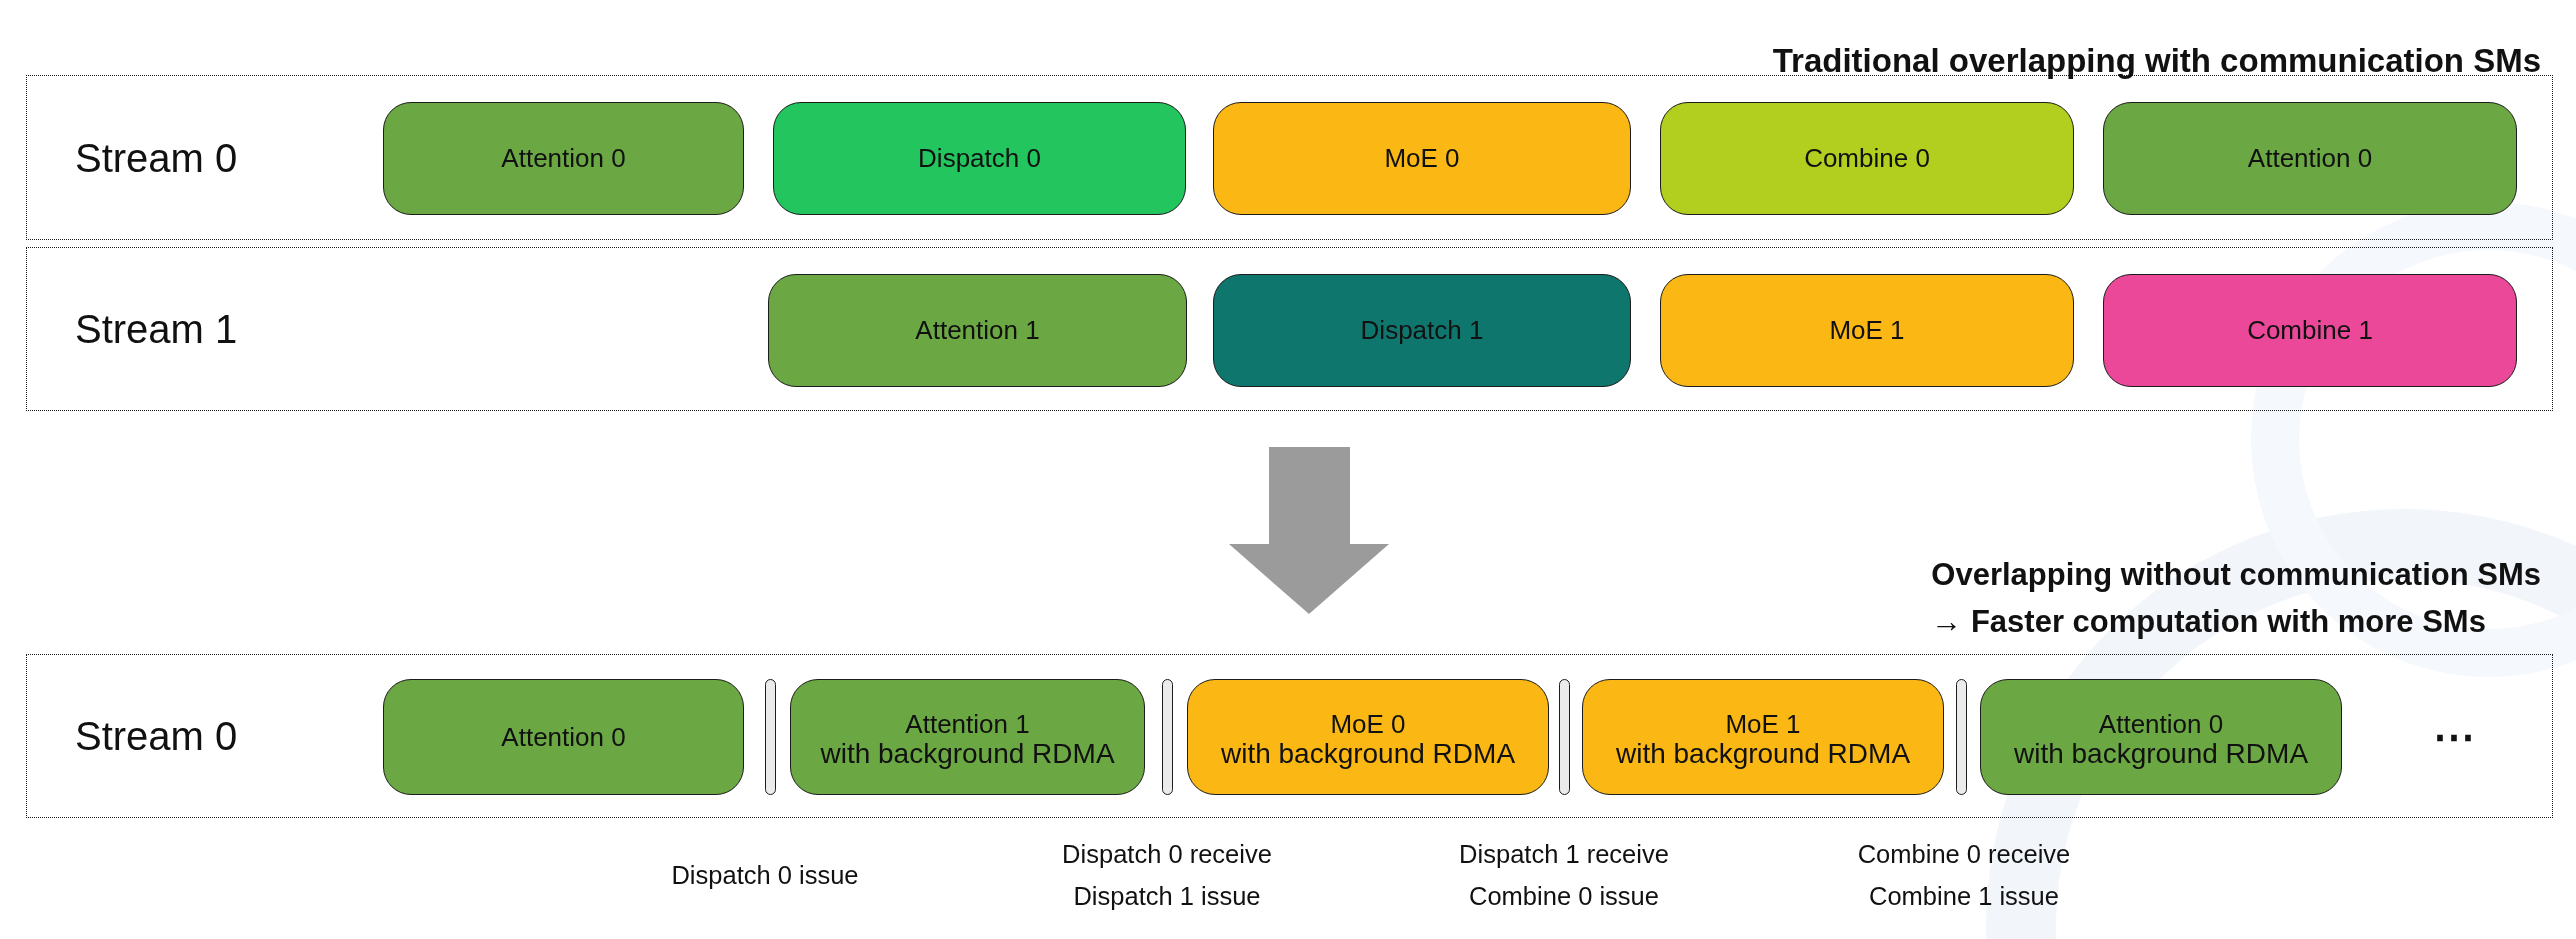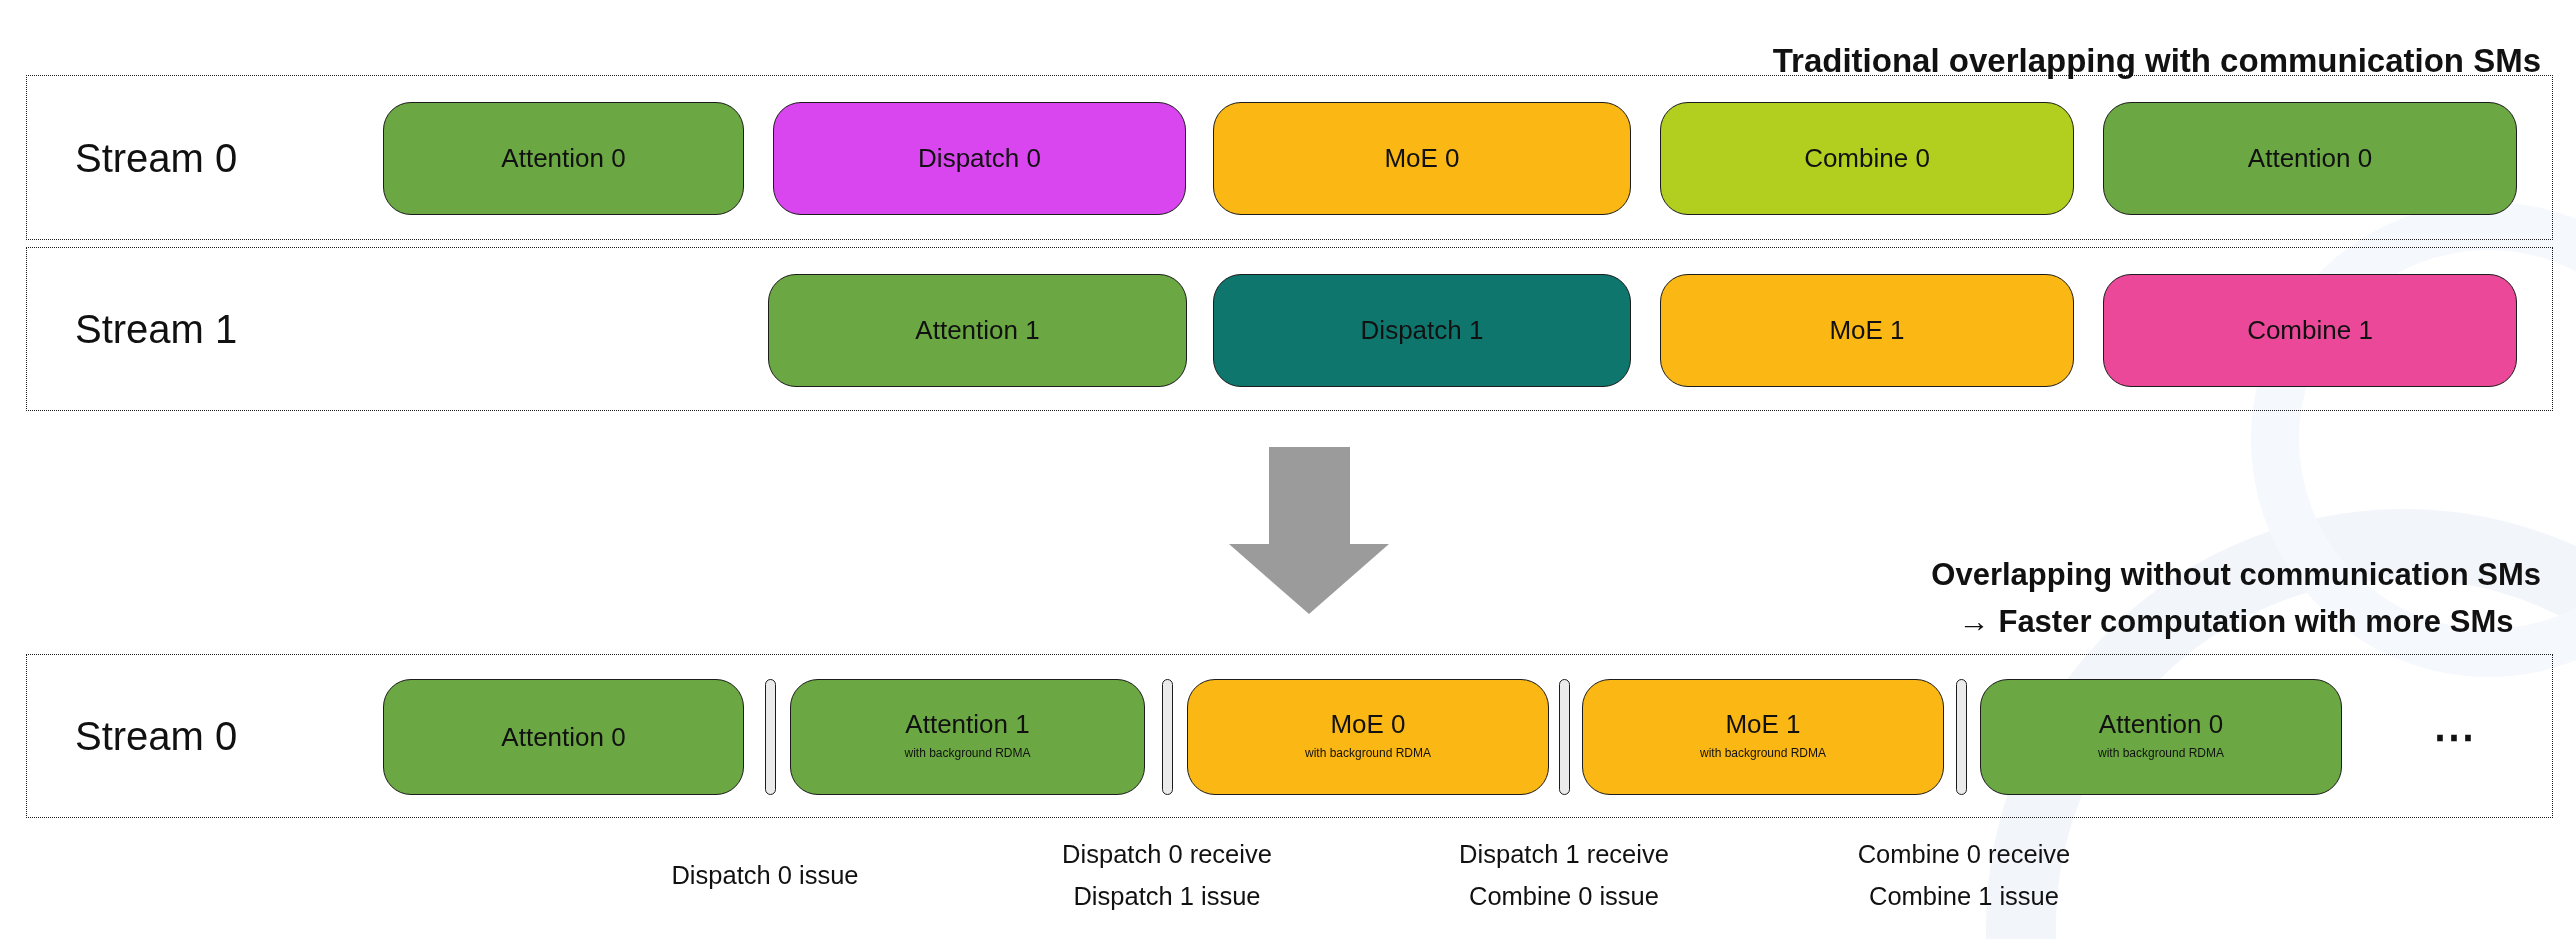--- a/index.html
+++ b/index.html
@@ -30,21 +30,21 @@
     font-size: 33px;
     font-weight: 700;
     z-index: 3;
     white-space: nowrap;
     margin-top: 19px;
   }
   .mid-title {
     position: absolute;
     top: 551px;
     right: 35px;
-    text-align: center;
+    text-align: left;
     font-size: 31px;
     font-weight: 700;
     line-height: 47px;
     z-index: 3;
     white-space: nowrap;
   }
 
   .row-box {
     position: absolute;
     left: 26px;
@@ -69,21 +69,21 @@
     border: 1.8px solid #1c1c1c;
     border-radius: 28px;
     display: flex;
     flex-direction: column;
     align-items: center;
     justify-content: center;
     text-align: center;
   }
   .bottom .block { top: 24px; height: 116px; }
   .block-label { font-size: 26px; line-height: 33px; }
-  .block-sub { font-size: 12px; line-height: 25.5px; }
+  .block-sub { font-size: 28px; line-height: 25.5px; }
 
   .sep {
     position: absolute;
     top: 24px;
     height: 116px;
     background: var(--sep, #ebebeb);
     border: 1.8px solid #1c1c1c;
     border-radius: 6.2px;
   }
   .ellipsis {
@@ -146,21 +146,21 @@
   <div class="watermark wm2"></div>
 
   <div class="top-title">Traditional overlapping with communication SMs</div>
 
   <div class="row-box" style="top:75px;height:165px">
     <div class="stream-label">Stream 0</div>
     <div class="blocks">
         <div class="block" style="left: 356px; width: 361px; background: rgb(107, 168, 67);">
           <div class="block-label">Attention 0</div>
         </div>
-        <div class="block" style="left: 746px; width: 413px; background: #d946ef;">
+        <div class="block" style="left: 746px; width: 413px; background: #22c55e;">
           <div class="block-label">Dispatch 0</div>
         </div>
         <div class="block" style="left: 1186px; width: 418px; background: rgb(251, 183, 19);">
           <div class="block-label">MoE 0</div>
         </div>
         <div class="block" style="left: 1633px; width: 414px; background: rgb(178, 206, 30); text-align: center;">
           <div class="block-label">Combine 0</div>
         </div>
         <div class="block" style="left: 2076px; width: 414px; background: rgb(107, 168, 67);">
           <div class="block-label">Attention 0</div>

